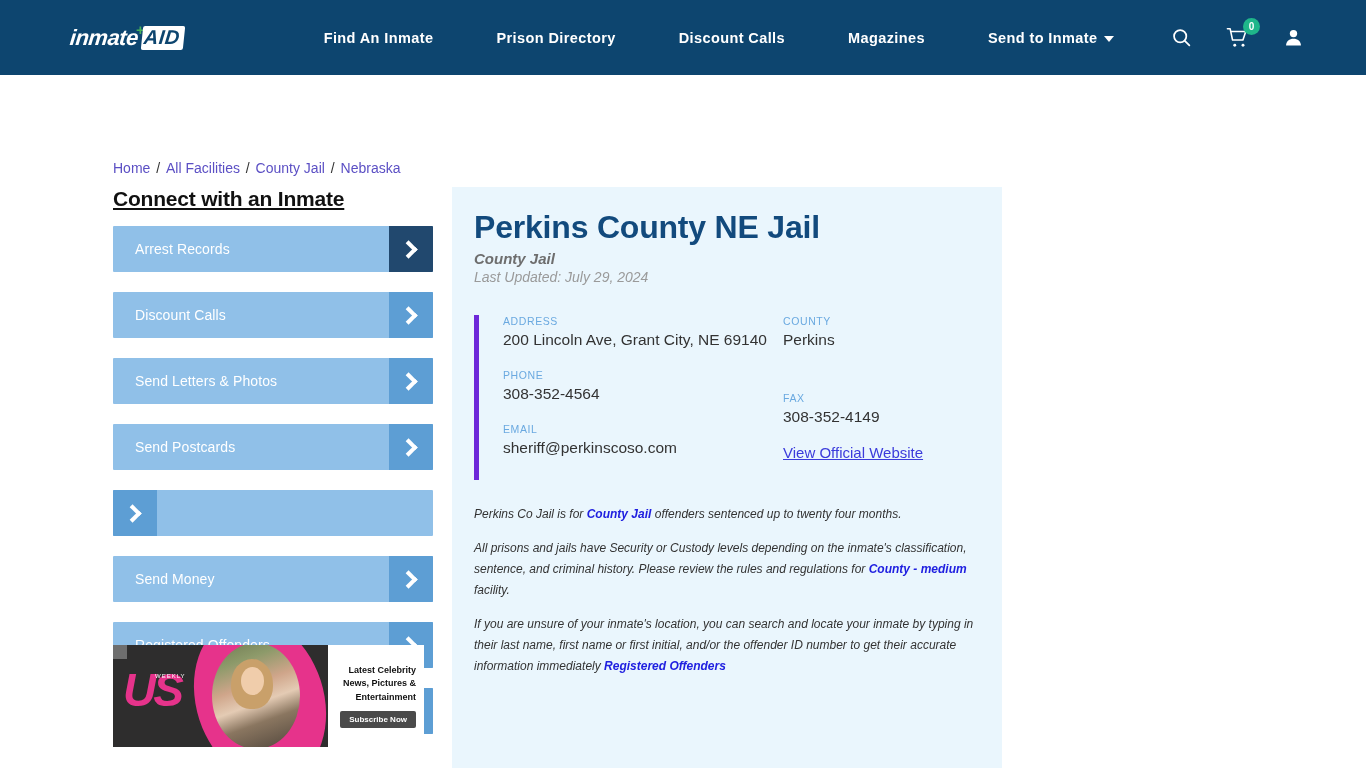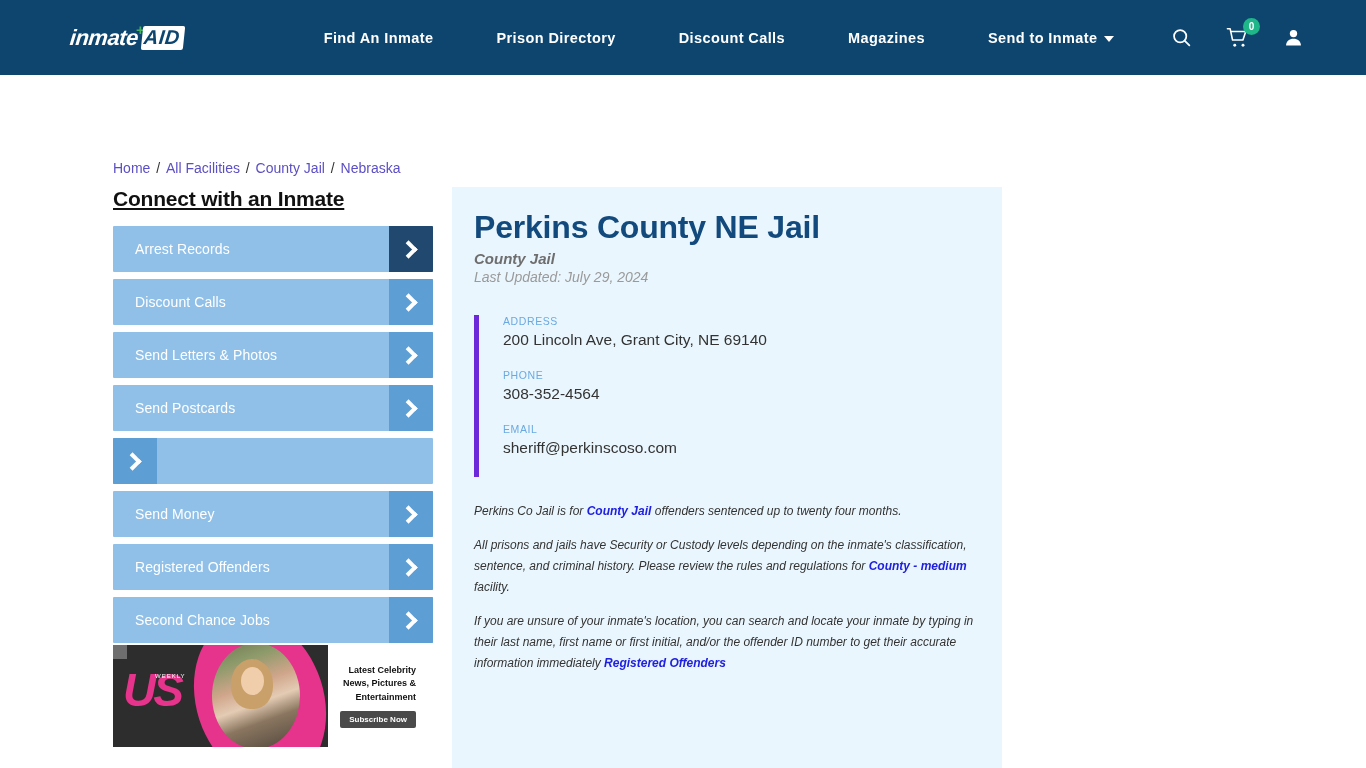--- a/index.html
+++ b/index.html
@@ -144,21 +144,21 @@
     margin-bottom: 15px;
     letter-spacing: -0.2px;
     display: inline-block;
   }
   .side-btn {
     height: 46px;
     width: 320px;
     background: #90c0e8;
     display: flex;
     align-items: stretch;
-    margin-bottom: 7px;
+    margin-bottom: 20px;
     cursor: pointer;
     border-radius: 1px;
     overflow: hidden;
   }
   .side-btn-label {
     flex: 1;
     display: flex;
     align-items: center;
     padding-left: 22px;
     color: #ffffff;
@@ -487,20 +487,33 @@
         </div>
         <div class="info-item">
           <div class="info-label">PHONE</div>
           <div class="info-value">308-352-4564</div>
         </div>
         <div class="info-item">
           <div class="info-label">EMAIL</div>
           <div class="info-value">sheriff@perkinscoso.com</div>
         </div>
       </div>
+      <div class="info-col">
+        <div class="info-item">
+          <div class="info-label">COUNTY</div>
+          <div class="info-value">Perkins</div>
+        </div>
+        <div class="info-item" style="margin-top:23px">
+          <div class="info-label">FAX</div>
+          <div class="info-value">308-352-4149</div>
+        </div>
+        <div class="info-item" style="margin-top:-2px">
+          <span class="info-link">View Official Website</span>
+        </div>
+      </div>
     </div>
 
     <div class="desc">
       <p><span>Perkins Co Jail is for </span><a class="inline-link">County Jail</a><span> offenders sentenced up to twenty four months.</span></p>
 
       <p><span>All prisons and jails have Security or Custody levels depending on the inmate's classification, sentence, and criminal history. Please review the rules and regulations for </span><a class="inline-link">County - medium</a><span> facility.</span></p>
 
       <p><span>If you are unsure of your inmate's location, you can search and locate your inmate by typing in their last name, first name or first initial, and/or the offender ID number to get their accurate information immediately </span><a class="inline-link">Registered Offenders</a></p>
     </div>
   </div>

